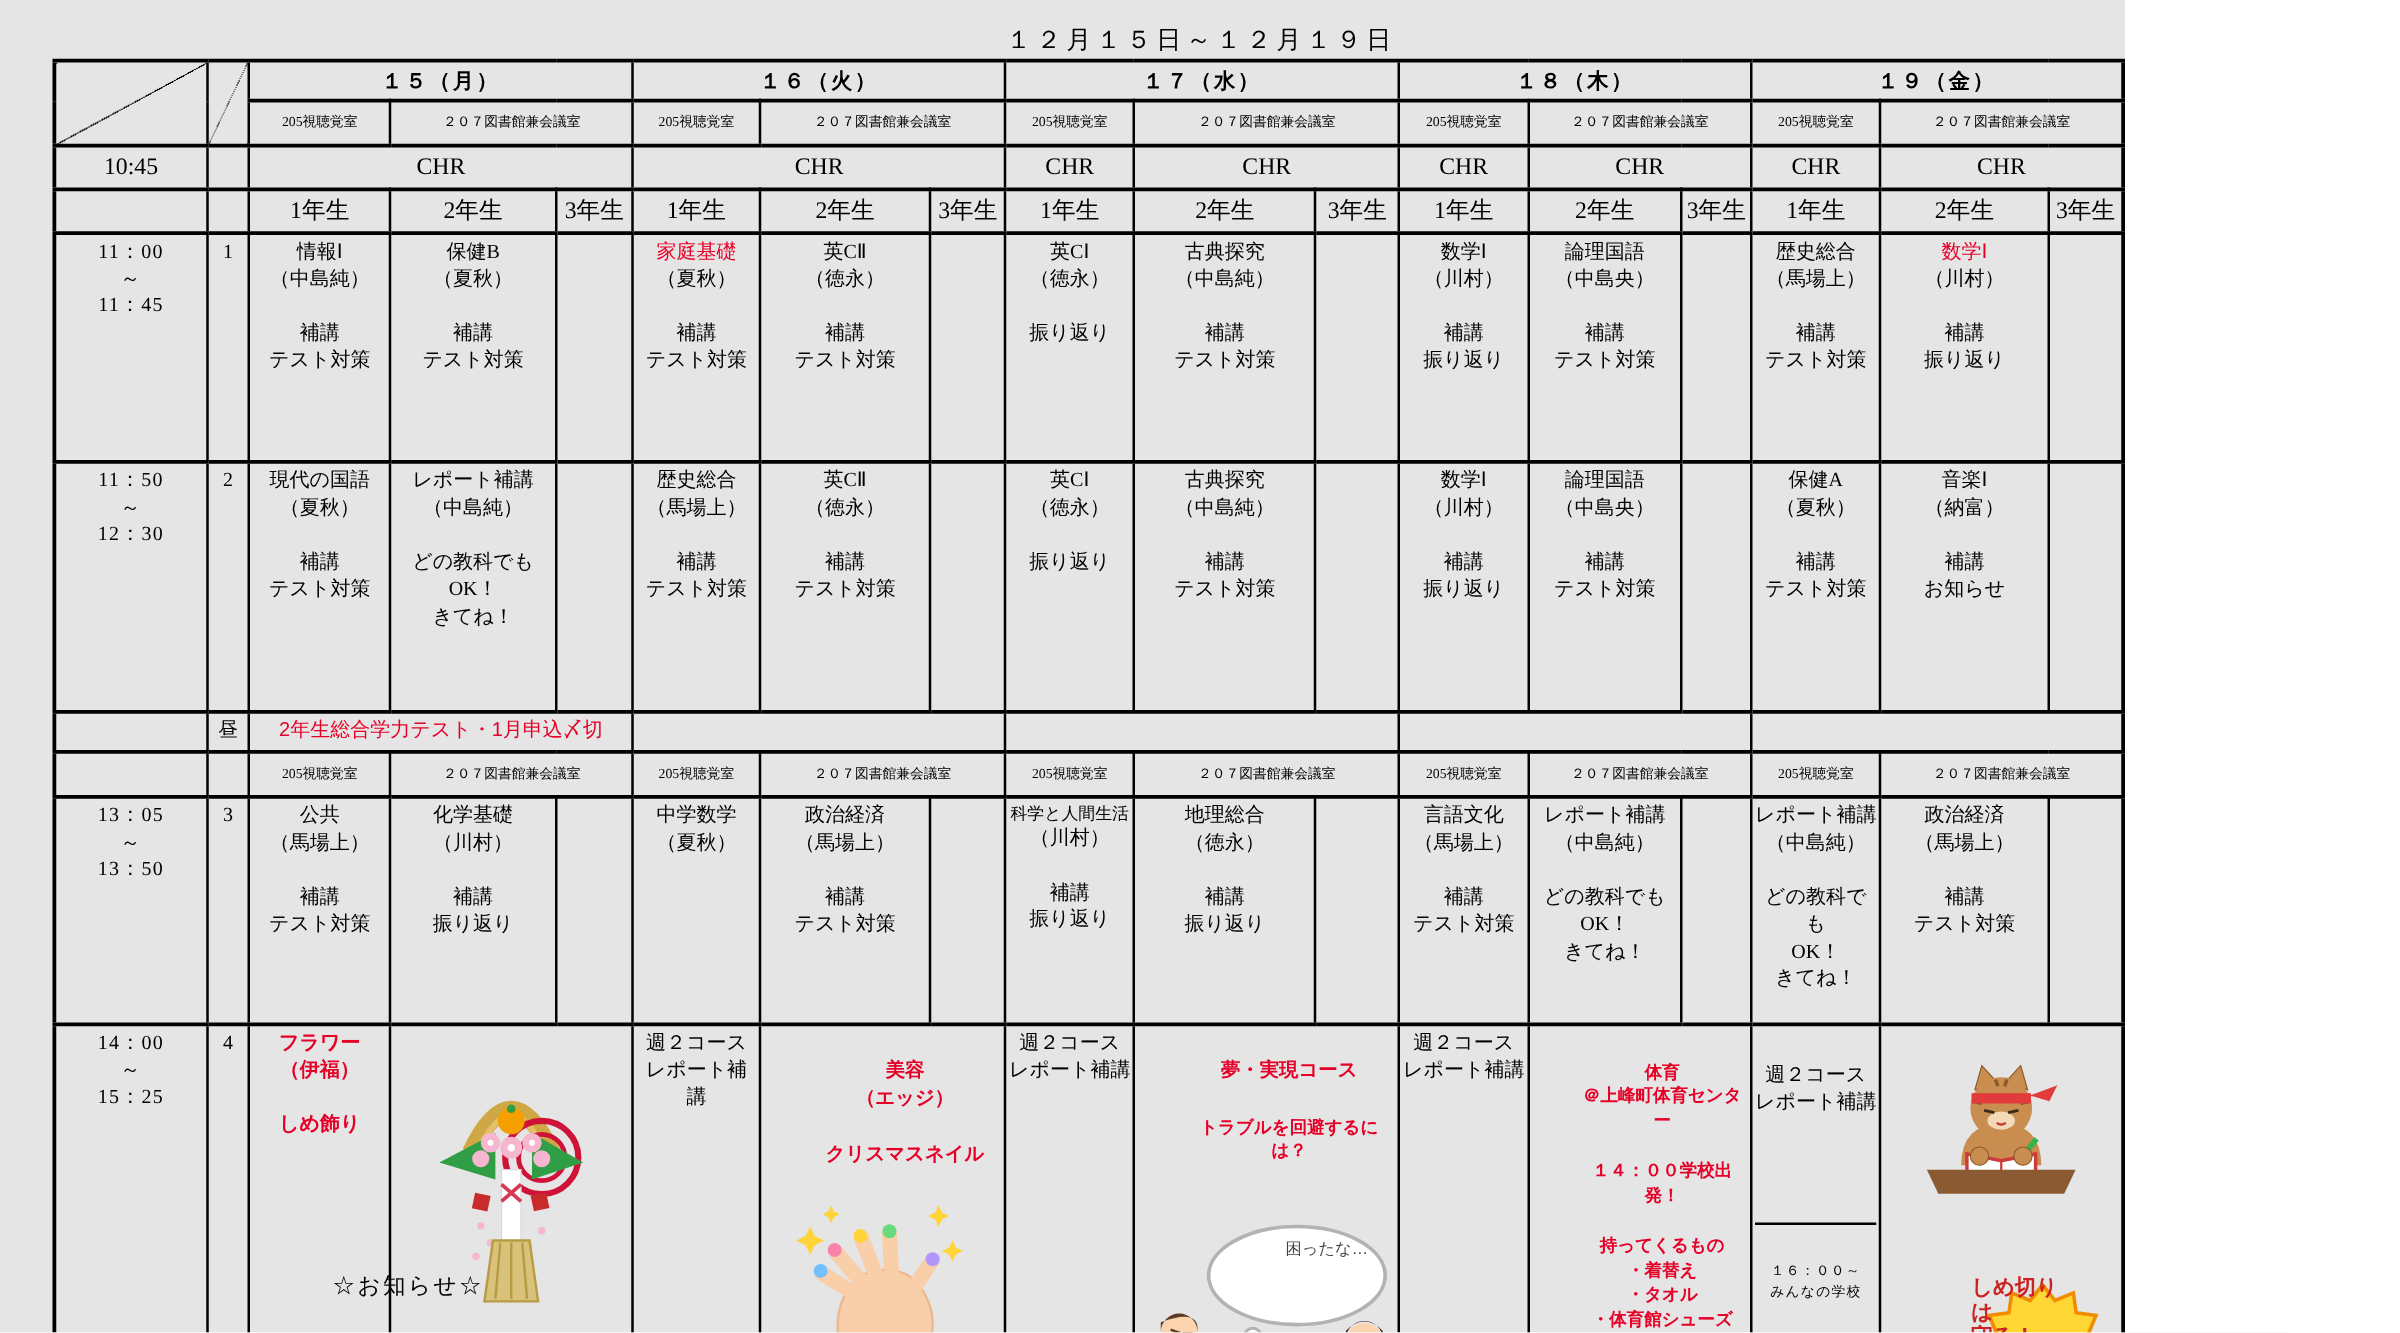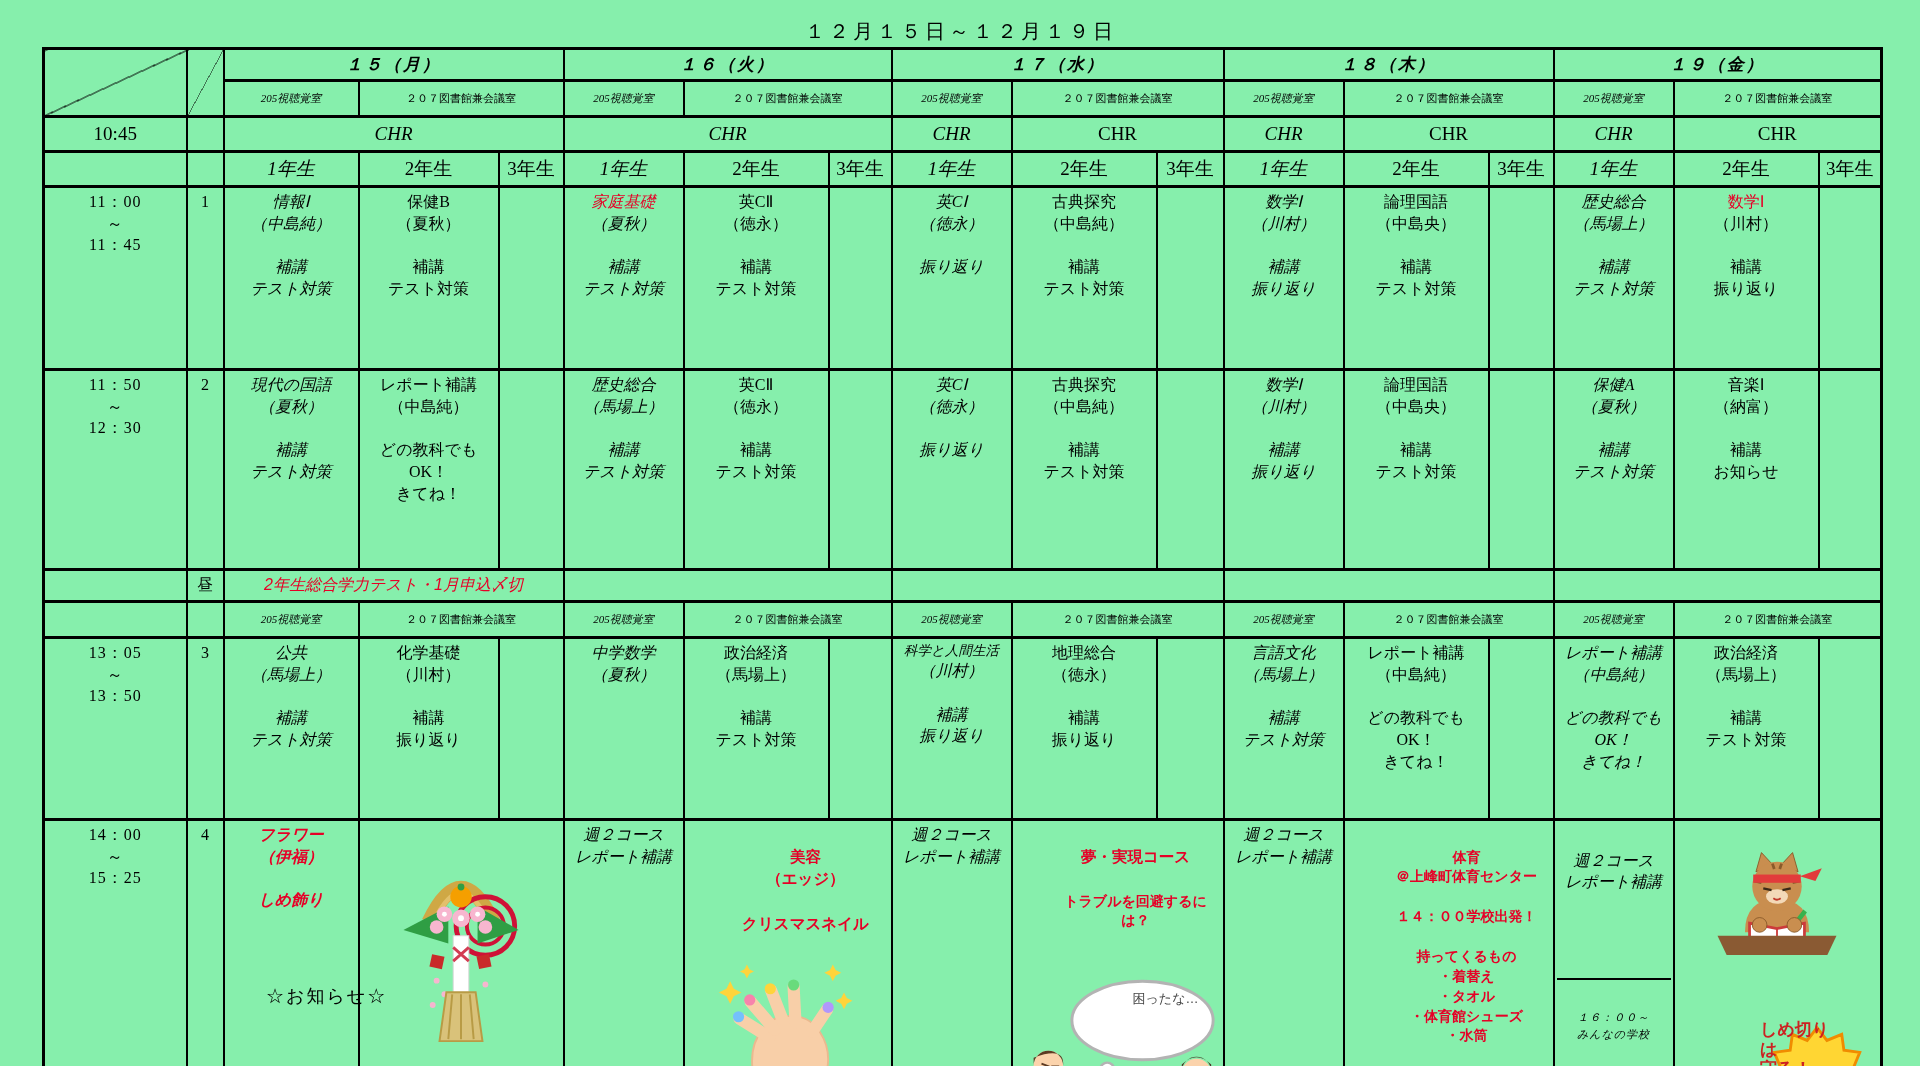--- a/index.html
+++ b/index.html
@@ -1,26 +1,26 @@
 <!DOCTYPE html>
 <html><head>
 <meta charset="utf-8">
 <style>
   html,body{margin:0;padding:0;background:#fff;}
-  #page{position:relative;width:1920px;height:1066px;background:#86efac;overflow:hidden;
+  #page{position:relative;width:1700px;height:1066px;background:#e5e5e5;overflow:hidden;
         font-family:"Liberation Serif",serif;color:#000;}
   #title{position:absolute;top:18px;left:42px;width:1838px;text-align:center;
          font-size:20px;letter-spacing:4px;}
-  #footer-note{position:absolute;left:266px;top:984px;font-size:18px;letter-spacing:2px;}
+  #footer-note{position:absolute;left:266px;top:1016px;font-size:18px;letter-spacing:2px;}
   table.tt{position:absolute;left:42px;top:47px;border-collapse:collapse;table-layout:fixed;
            border:3px solid #000;}
   table.tt td{border:2px solid #000;border-top-width:3px;border-bottom-width:3px;
               vertical-align:top;text-align:center;padding:3px 2px;
               font-size:16px;line-height:1.36;white-space:pre-line;overflow:hidden;}
-  td.day-sep{border-left-width:3px;font-style:italic;}
+  td.day-sep{border-left-width:3px;}
   td.mid{vertical-align:middle;}
   td.diag{background-image:linear-gradient(to bottom right,transparent 49.6%,#000 49.6%,#000 50.4%,transparent 50.4%);}
   tr.r-day td{font-size:17px;font-weight:bold;letter-spacing:2px;vertical-align:middle;}
   tr.r-room td{font-size:11px;vertical-align:middle;padding:1px;}
   tr.r-chr td, tr.r-grade td{font-size:19px;vertical-align:middle;}
   td.per{border-left-width:3px;border-right-width:3px;vertical-align:middle;font-size:16px;}
   td.timecell{vertical-align:middle;font-size:16.5px;letter-spacing:1px;line-height:1.9;}
   .red{color:#e60027;}
   .gothic{font-family:"Liberation Sans",sans-serif;font-weight:bold;padding-left:36px;}
   .small-line{font-size:13.5px;}

